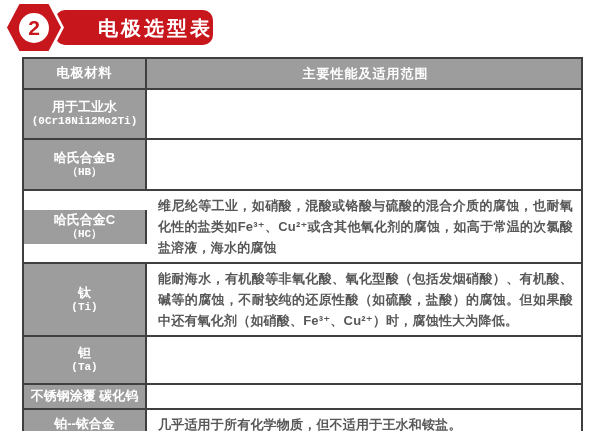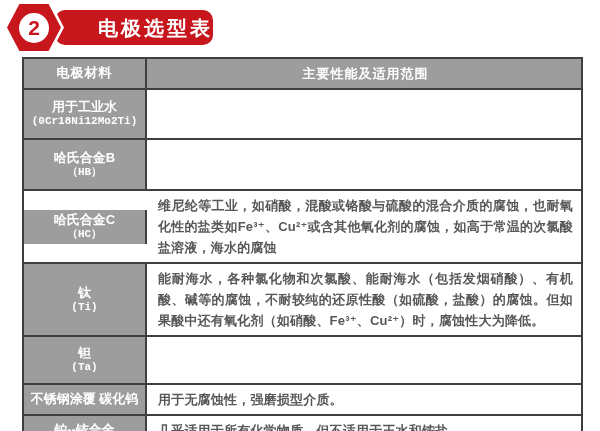--- a/index.html
+++ b/index.html
@@ -114,37 +114,34 @@
       <span>维尼纶等工业，如硝酸，混酸或铬酸与硫酸的混合介质的腐蚀，也耐氧化性的盐类如Fe³⁺、Cu²⁺或含其他氧化剂的腐蚀，如高于常温的次氯酸盐溶液，海水的腐蚀</span>
     </div>
   </div>
 
   <div class="erow erow-4">
     <div class="cell-l">
       <span>钛</span>
       <span class="sub">(Ti)</span>
     </div>
     <div class="cell-r">
-      <span>能耐海水，各种氯化物和次氯酸、能耐海水（包括发烟硝酸）、有机酸、碱等的腐蚀，不耐较纯的还原性酸（如硫酸，盐酸）的腐蚀。但如果酸中还有氧化剂（如硝酸、Fe³⁺、Cu²⁺）时，腐蚀性大为降低。</span>
+      <span>能耐海水，有机酸等非氧化酸、氧化型酸（包括发烟硝酸）、有机酸、碱等的腐蚀，不耐较纯的还原性酸（如硫酸，盐酸）的腐蚀。但如果酸中还有氧化剂（如硝酸、Fe³⁺、Cu²⁺）时，腐蚀性大为降低。</span>
     </div>
   </div>
 
   <div class="erow erow-5">
     <div class="cell-l">
       <span>钽</span>
       <span class="sub">(Ta)</span>
     </div>
   </div>
 
   <div class="erow erow-6">
     <div class="cell-l">
       <span>不锈钢涂覆 碳化钨</span>
-    </div>
-    <div class="cell-r">
-      <span>用于无腐蚀性，强磨损型介质。</span>
     </div>
   </div>
 
   <div class="erow erow-7">
     <div class="cell-l">
       <span>铂--铱合金</span>
     </div>
     <div class="cell-r">
       <span>几乎适用于所有化学物质，但不适用于王水和铵盐。</span>
     </div>

